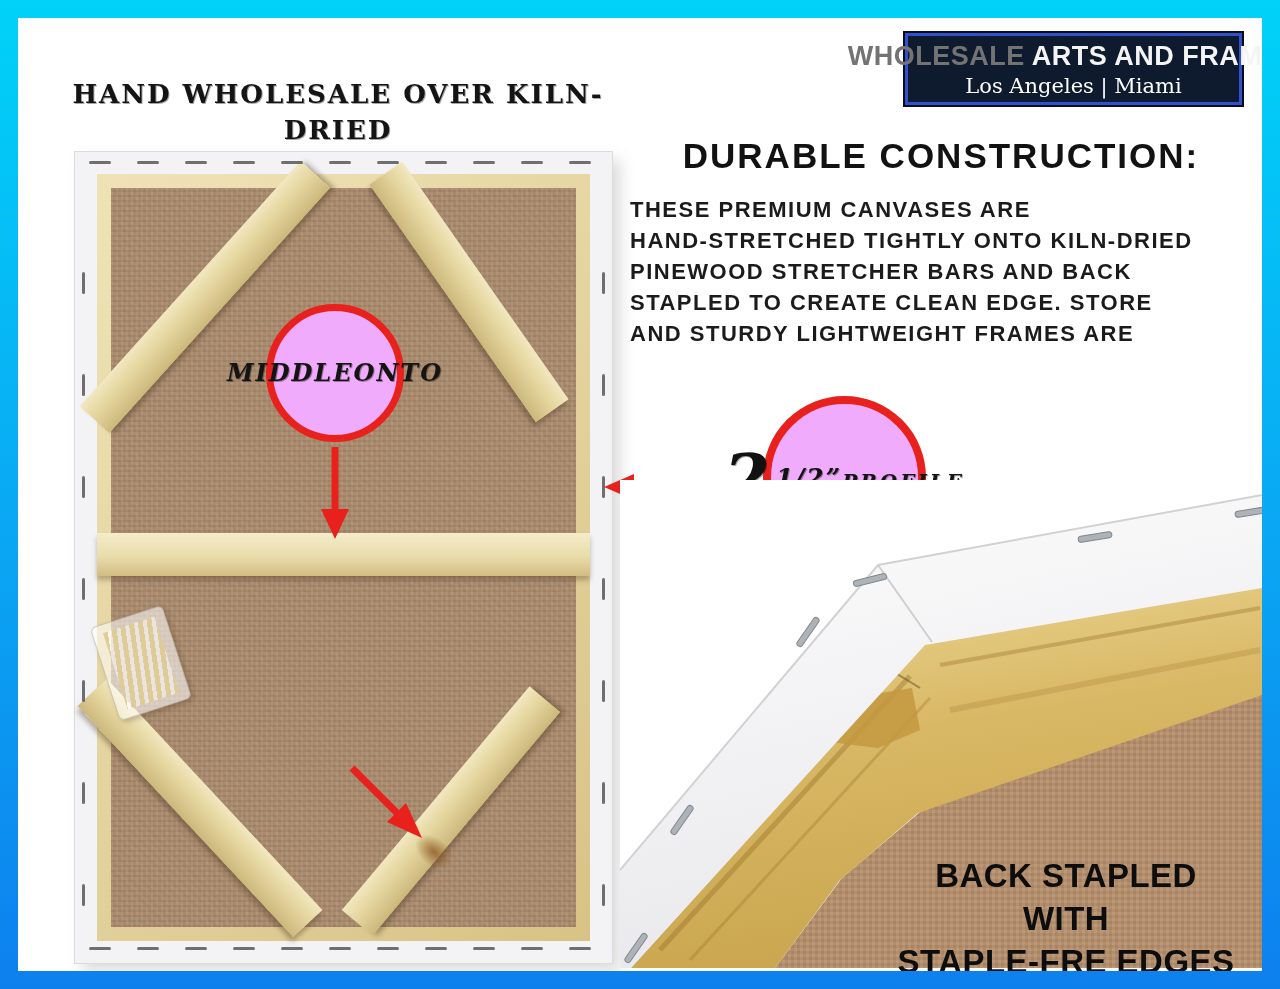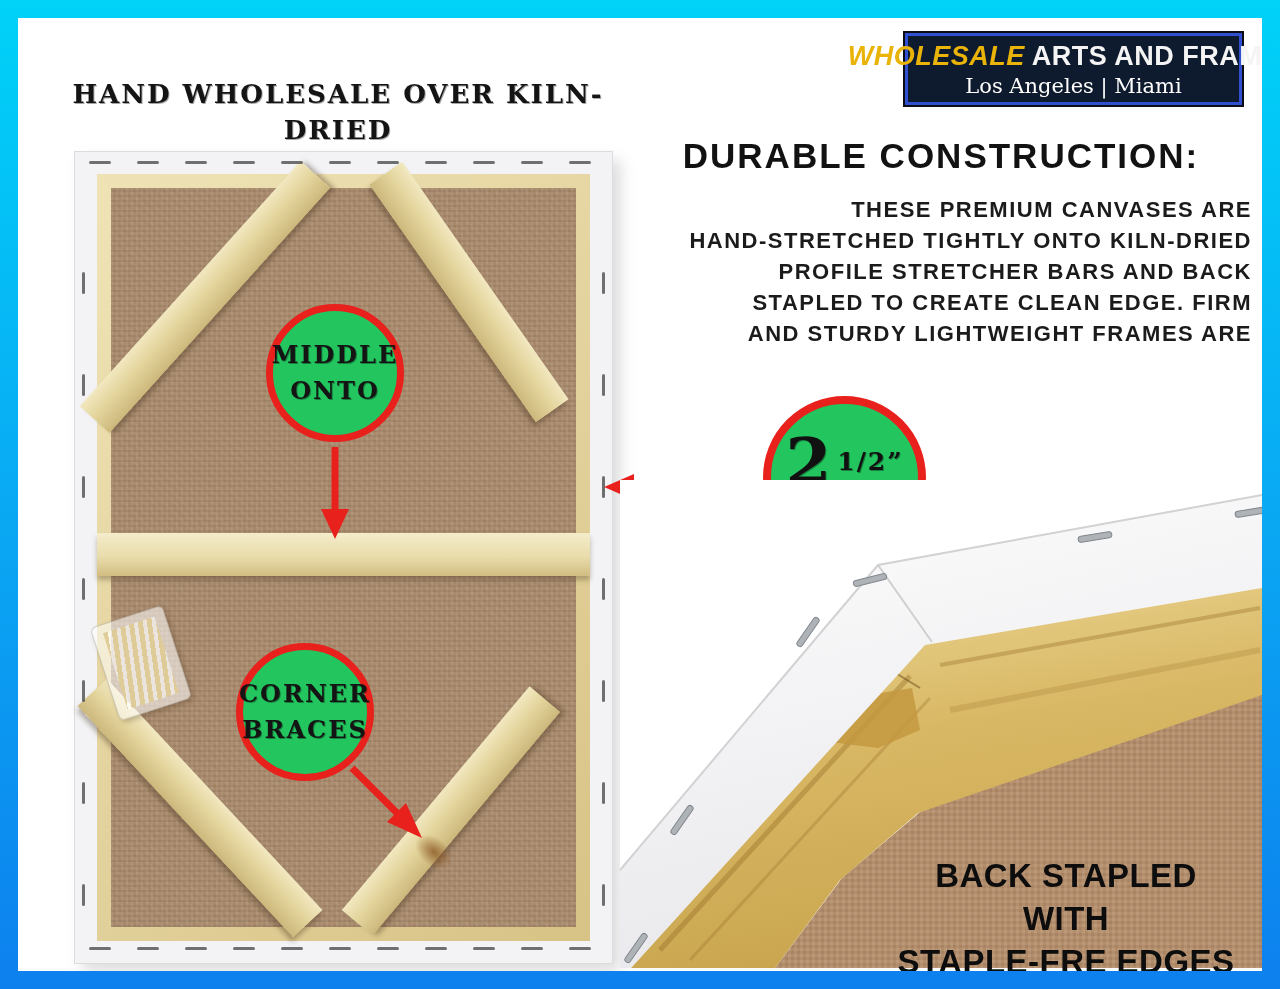--- a/index.html
+++ b/index.html
@@ -12,21 +12,21 @@
   
   .headline{left:50px;top:58px;width:540px;text-align:center;
     font-family:"DejaVu Serif",serif;font-weight:700;font-size:26px;line-height:36px;
     letter-spacing:2px;color:#141414;text-shadow:1px 1px 0 rgba(0,0,0,.35);}
 
   
   .logo{left:887px;top:15px;width:337px;height:72px;background:#0e1b2f;
     border:3px solid #3050cf;box-shadow:0 0 0 2px #0c0c14;box-sizing:border-box;
     display:flex;flex-direction:column;align-items:center;justify-content:center;}
   .logo-line1{font-size:27px;font-weight:700;letter-spacing:0.5px;white-space:nowrap;}
-  .logo-blue{color:#eab308;font-style:italic;}
+  .logo-blue{color:#737373;}
   .logo-white{color:#f4f4f4;}
   .logo-line2{font-family:"DejaVu Serif",serif;font-size:21px;color:#ffffff;margin-top:2px;}
 
   
   .canvas-photo{left:57px;top:134px;width:537px;height:811px;background:#f3f3f5;
     box-shadow:0 0 0 1px #dcdcdc,8px 8px 14px rgba(110,110,110,.25);}
   .lip{position:absolute;inset:22px;background:linear-gradient(135deg,#efe3b6,#d8c386);}
   .burlap{position:absolute;inset:36px;background-color:#a8896b;
     background-image:
       repeating-linear-gradient(90deg,rgba(255,255,255,.07) 0 2px,transparent 2px 5px),
@@ -41,37 +41,37 @@
   .staple{position:absolute;background:#4e4e4e;border-radius:2px;opacity:.8;}
   .bag{position:absolute;left:28px;top:462px;width:74px;height:96px;transform:rotate(-18deg);
     background:rgba(255,255,255,.55);border:1px solid rgba(90,80,60,.25);border-radius:6px;
     box-shadow:2px 3px 5px rgba(60,40,20,.25);overflow:hidden;}
   .bag-inner{position:absolute;inset:8px 10px;
     background:repeating-linear-gradient(100deg,rgba(222,203,150,.95) 0 5px,rgba(255,255,255,.5) 5px 9px);}
   .knot{position:absolute;left:345px;top:678px;width:28px;height:44px;transform:rotate(-50deg);
     background:radial-gradient(ellipse at 50% 50%,rgba(140,88,36,.8),rgba(140,88,36,0) 70%);}
 
   
-  .callout{background:#22c55e;border:7px solid #e8211d;border-radius:50%;box-sizing:border-box;
-    display:flex;flex-direction:column;align-items:center;justify-content:center;
+  .callout{background:#f0abfc;border:7px solid #e8211d;border-radius:50%;box-sizing:border-box;
+    display:flex;flex-direction:row;align-items:center;justify-content:center;
     font-family:"DejaVu Serif",serif;font-weight:700;color:#141414;
-    letter-spacing:2px;text-shadow:1px 1px 0 rgba(0,0,0,.35);}
+    letter-spacing:2px;text-shadow:1px 1px 0 rgba(0,0,0,.35);font-style:italic;}
   .callout-mid{left:248px;top:286px;width:138px;height:138px;font-size:24px;line-height:36px;}
   .callout-corner{left:218px;top:625px;width:138px;height:138px;font-size:24px;line-height:36px;}
   .callout-profile{left:745px;top:378px;width:163px;height:163px;border-width:8px;}
   .profile-row{display:flex;align-items:flex-start;}
   .profile-num{font-family:"DejaVu Serif",serif;font-weight:700;font-size:66px;line-height:58px;color:#111;}
   .profile-frac{font-family:"DejaVu Serif",serif;font-size:25px;color:#111;margin:14px 0 0 4px;}
   .profile-label{font-family:"DejaVu Serif",serif;font-size:20px;letter-spacing:3px;color:#141414;
     margin-top:8px;text-shadow:1px 1px 0 rgba(0,0,0,.3);}
 
   
   .durable-title{left:612px;top:118px;width:622px;text-align:center;
     font-size:35px;font-weight:700;letter-spacing:2px;color:#121212;}
-  .durable-body{left:612px;top:176px;width:622px;text-align:right;
+  .durable-body{left:612px;top:176px;width:622px;text-align:left;
     font-size:22px;font-weight:600;letter-spacing:1.5px;line-height:31px;color:#1b1b1b;}
 
   
   .closeup{left:602px;top:462px;width:642px;height:488px;}
   .caption{left:872px;top:836px;width:352px;text-align:center;z-index:5;
     font-size:34px;font-weight:800;letter-spacing:0.5px;line-height:43px;color:#0d0d0d;
     transform:scaleX(.97);}
   svg .shaft{stroke:#e8211d;stroke-width:7;}
   svg .head{fill:#e8211d;}
 </style>
@@ -143,35 +143,31 @@
 
     <div class="abs callout callout-mid">
       <div>MIDDLE</div>
       <div>ONTO</div>
     </div>
     <svg class="abs" style="left:297px;top:427px;" width="40" height="96">
       <line class="shaft" x1="20" y1="2" x2="20" y2="68"></line>
       <polygon class="head" points="20,94 6,64 34,64"></polygon>
     </svg>
 
-    <div class="abs callout callout-corner">
-      <div>CORNER</div>
-      <div>BRACES</div>
-    </div>
     <svg class="abs" style="left:324px;top:740px;" width="92" height="92">
       <line class="shaft" x1="10" y1="10" x2="60" y2="60"></line>
       <polygon class="head" points="80,80 45,64 64,45"></polygon>
     </svg>
 
     <div class="abs durable-title">DURABLE CONSTRUCTION:</div>
     <div class="abs durable-body">
       <div>THESE PREMIUM CANVASES ARE</div>
       <div>HAND-STRETCHED TIGHTLY ONTO KILN-DRIED</div>
-      <div>PROFILE STRETCHER BARS AND BACK</div>
-      <div>STAPLED TO CREATE CLEAN EDGE. FIRM</div>
+      <div>PINEWOOD STRETCHER BARS AND BACK</div>
+      <div>STAPLED TO CREATE CLEAN EDGE. STORE</div>
       <div>AND STURDY LIGHTWEIGHT FRAMES ARE</div>
     </div>
 
     <div class="abs callout callout-profile">
       <div class="profile-row">
         <span class="profile-num">2</span>
         <span class="profile-frac">1/2”</span>
       </div>
       <div class="profile-label">PROFILE</div>
     </div>

